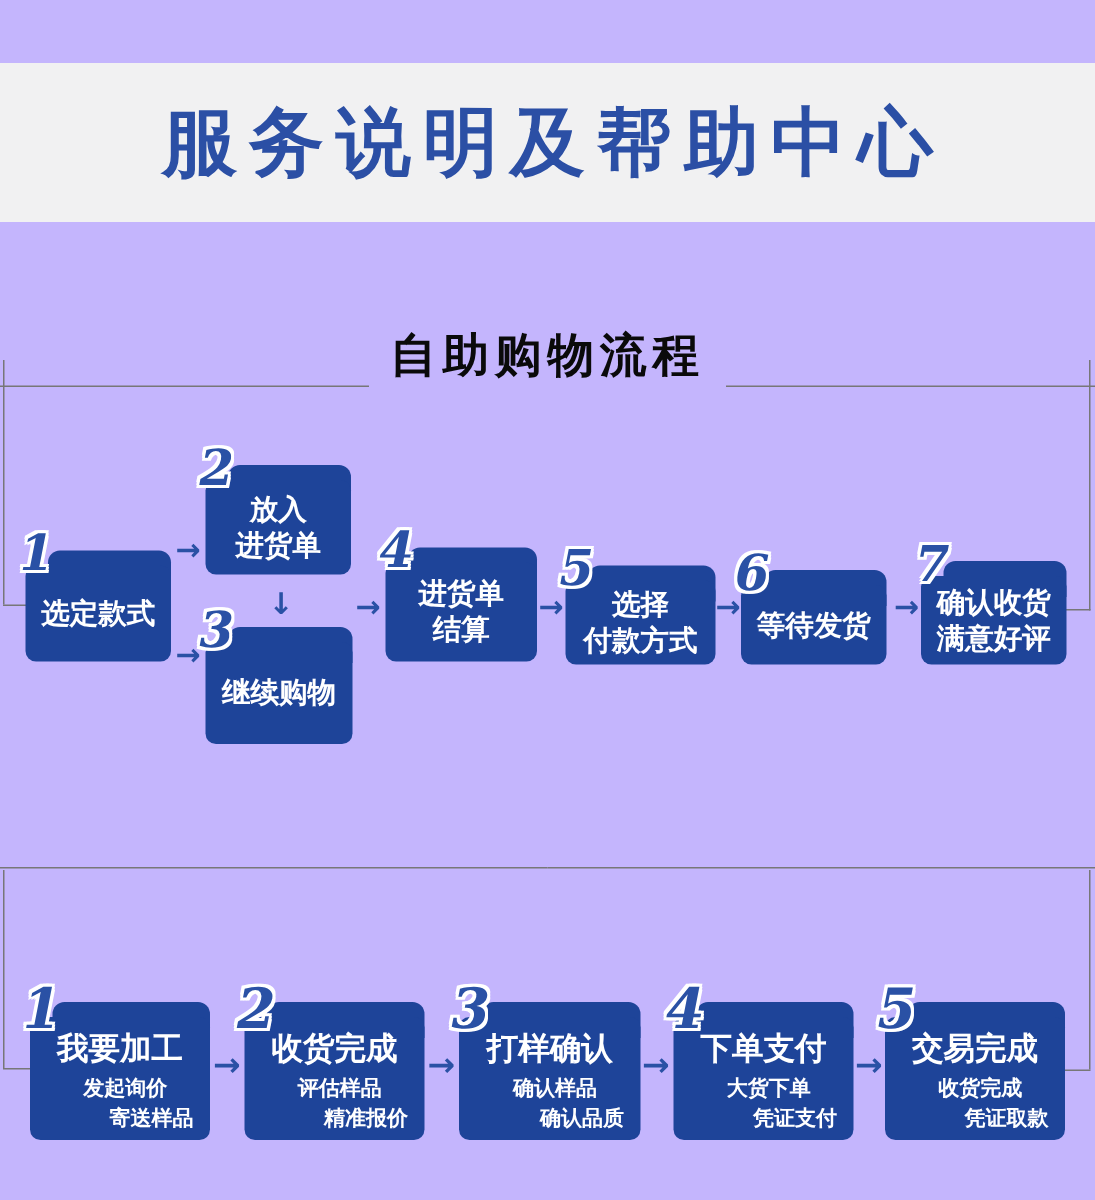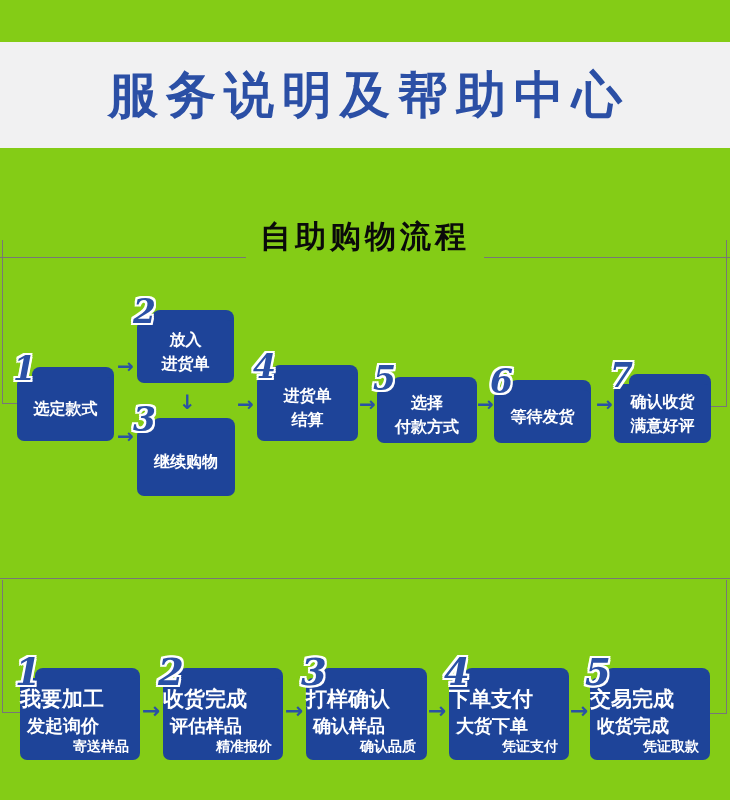--- a/index.html
+++ b/index.html
@@ -1,18 +1,18 @@
 <!DOCTYPE html>
 <html><head>
 <meta charset="utf-8">
 <style>
   html,body { margin:0; padding:0; background:#ffffff; }
   .page {
     position:relative; width:730px; height:800px; margin:0 auto;
-    background:#84cc16; overflow:hidden;
+    background:#c4b5fd; overflow:hidden;
     font-family:"DejaVu Sans","Liberation Sans",sans-serif;
   }
   
   .band {
     position:absolute; left:0; top:42px; width:730px; height:106px;
     background:#f1f1f2; display:flex; align-items:center; justify-content:center;
   }
   .band h1 {
     margin:0; font-size:50px; font-weight:bold; color:#2b4fa5;
     letter-spacing:8px; padding-left:8px; white-space:nowrap;
@@ -34,35 +34,35 @@
   .nbox .tab {
     position:absolute; left:15px; top:0; right:0; height:24px;
     background:#1e4499; border-radius:8px 8px 0 0;
   }
   .nbox .bod {
     position:absolute; left:0; top:10px; right:0; bottom:0;
     background:#1e4499; border-radius:7px;
     display:flex; flex-direction:column; align-items:center; justify-content:center;
     color:#ffffff; font-weight:bold;
   }
-  .nbox .bod .ln { font-size:16px; line-height:24px; white-space:nowrap; }
+  .nbox .bod .ln { font-size:19px; line-height:24px; white-space:nowrap; }
   .num {
     position:absolute; z-index:3;
     font-family:"DejaVu Serif","Liberation Serif",serif;
     font-style:italic; font-weight:bold; color:#2a51a5;
     text-shadow:-2px -2px 0 #fff, 2px -2px 0 #fff, -2px 2px 0 #fff, 2px 2px 0 #fff,
                  0 -2px 0 #fff, 0 2px 0 #fff, -2px 0 0 #fff, 2px 0 0 #fff;
     line-height:1;
   }
   .num.s1 { font-size:33px; top:-15px; left:-4px; }
   .num.s2 { font-size:37px; top:-14px; left:-5px; }
   
   .pbod { justify-content:flex-start !important; align-items:stretch !important; }
-  .p-title { font-size:21px; line-height:24px; text-align:left; margin-top:9px; white-space:nowrap; }
-  .p-sub-left  { font-size:18px; line-height:18px; text-align:left;  padding-left:7px;  margin-top:6px; white-space:nowrap; }
+  .p-title { font-size:21px; line-height:24px; text-align:center; margin-top:9px; white-space:nowrap; }
+  .p-sub-left  { font-size:14px; line-height:18px; text-align:center;  padding-left:7px;  margin-top:6px; white-space:nowrap; }
   .p-sub-right { font-size:14px; line-height:18px; text-align:right; padding-right:11px; margin-top:2px; white-space:nowrap;padding-left:40px; }
   
   .arr {
     position:absolute; color:#2a51a5; font-weight:bold;
     font-size:20px; line-height:20px;
   }
   .arr.big { font-size:22px; line-height:22px; }
 </style>
 </head>
 <body>

